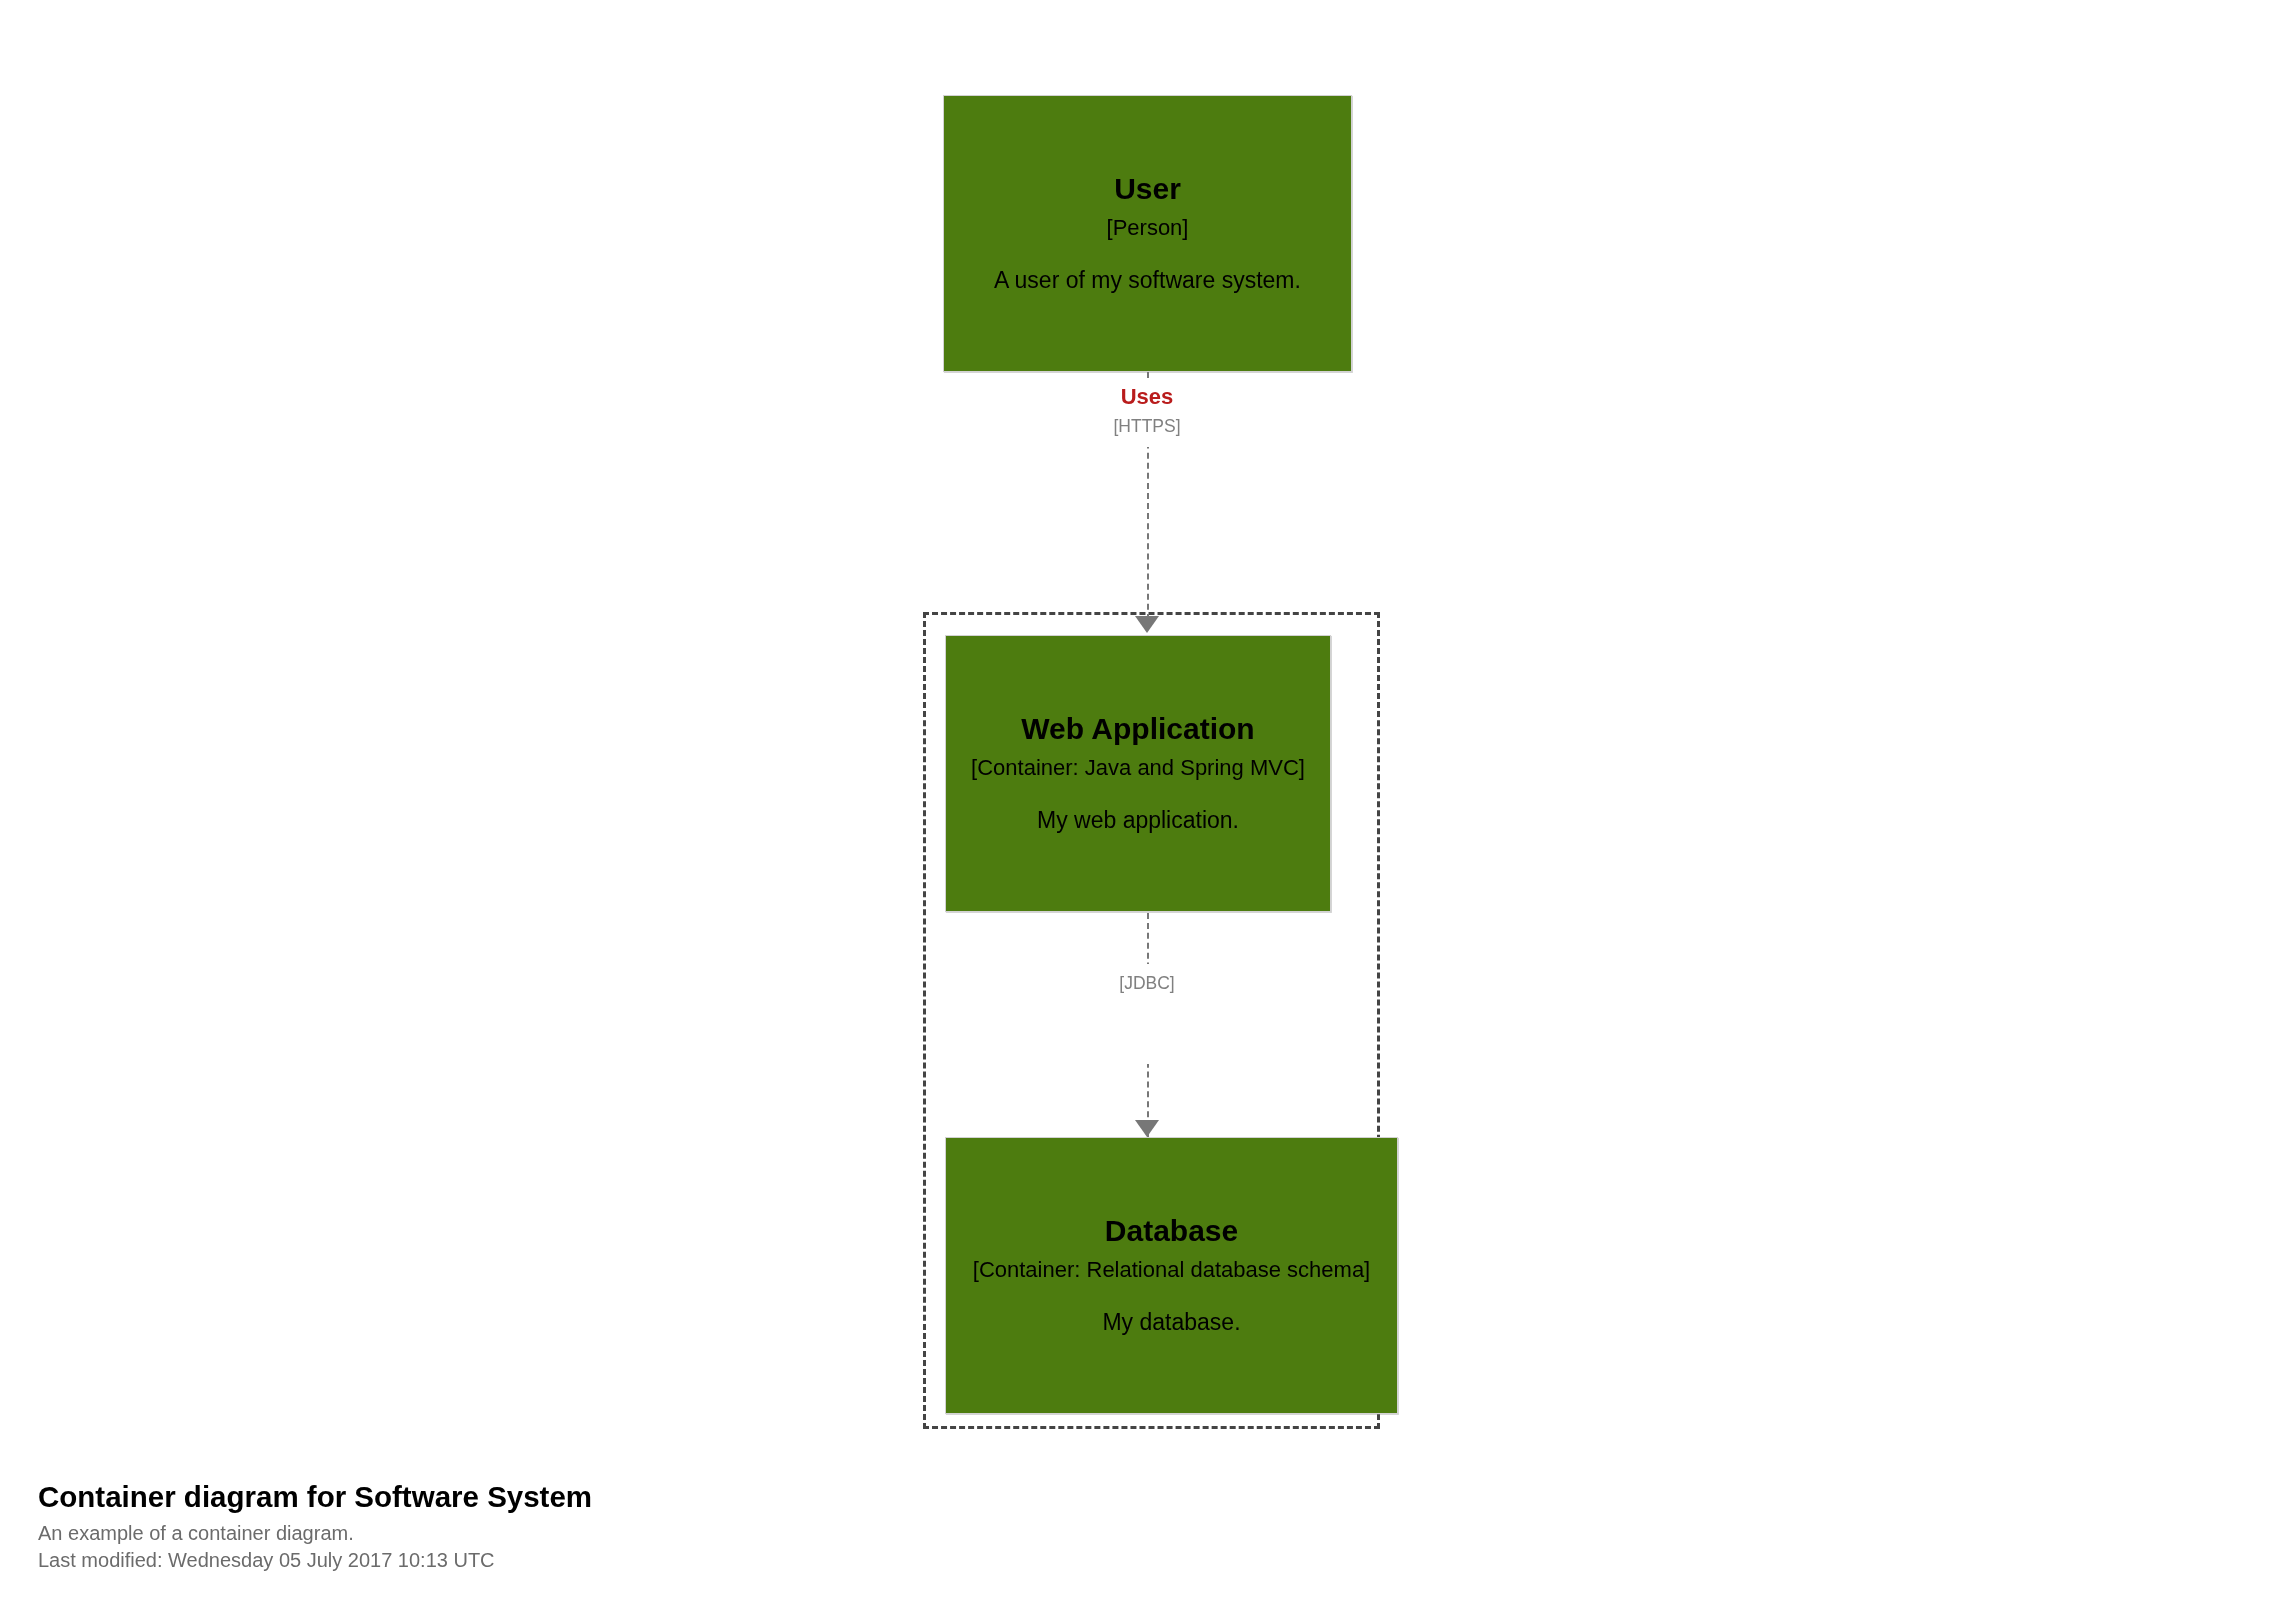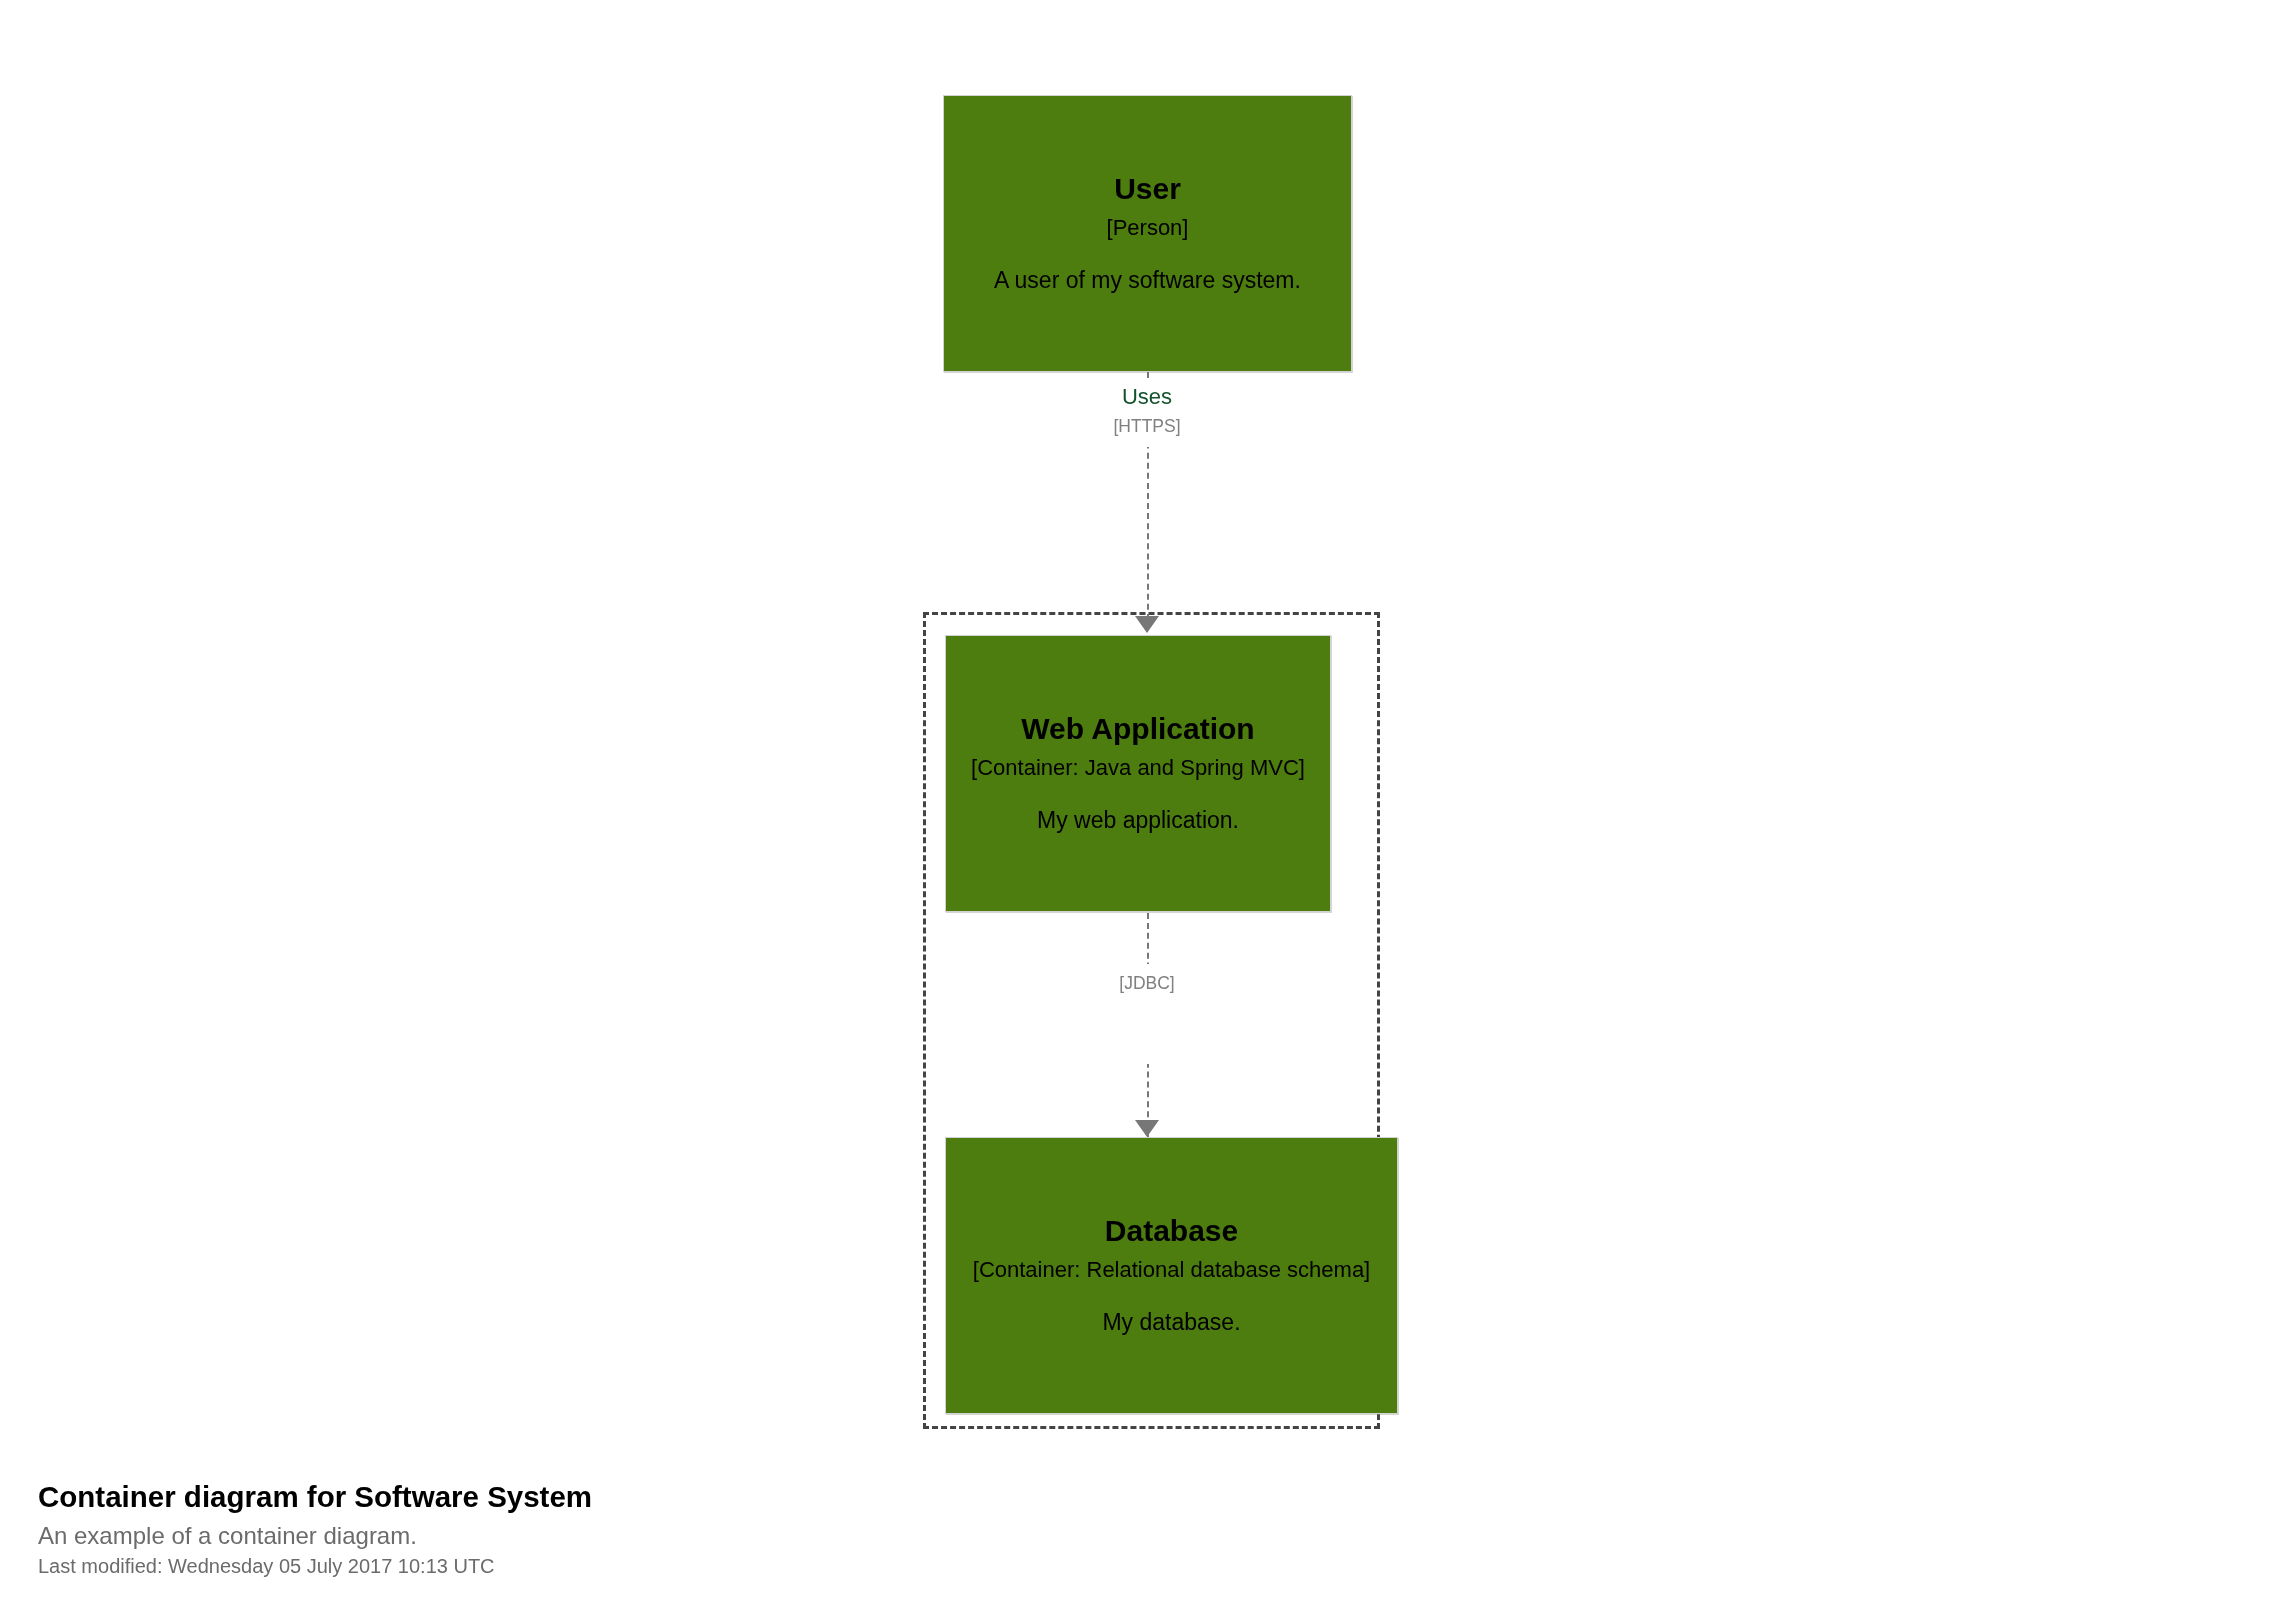--- a/index.html
+++ b/index.html
@@ -97,22 +97,22 @@
     border-right: 12px solid transparent;
     border-top: 17.5px solid #777777;
   }
   .rel-label {
     position: absolute;
     text-align: center;
     line-height: 1.2;
   }
   .rel-label .rel-desc {
     font-size: 22px;
-    font-weight: normal;
-    color: #14532d;
+    font-weight: bold;
+    color: #b91c1c;
     white-space: pre-line;
   }
   .rel-label .rel-tech {
     font-size: 17.5px;
     font-weight: normal;
     color: #808080;
     margin-top: 5.5px;
   }
 
   
@@ -143,21 +143,21 @@
     width: 1108px;
   }
   #caption .caption-title {
     font-size: 29.5px;
     font-weight: bold;
     color: #000000;
     line-height: 1.25;
     margin: 0;
   }
   #caption .caption-sub {
-    font-size: 24px;
+    font-size: 20px;
     font-weight: normal;
     color: #6b6b6b;
     line-height: 1.35;
     margin: 3.7px 0 0 0;
   }
   #caption .caption-modified {
     font-size: 20px;
     font-weight: normal;
     color: #6b6b6b;
     line-height: 1.35;

